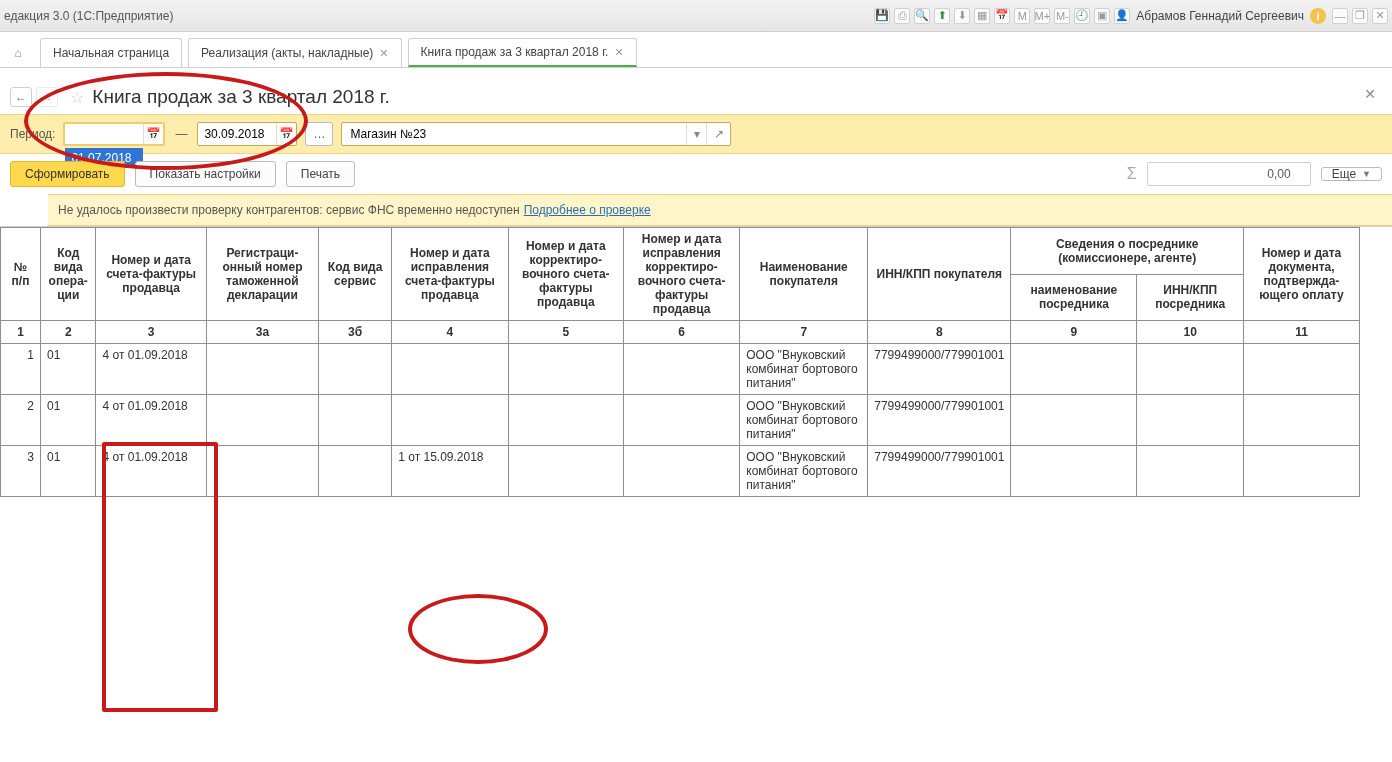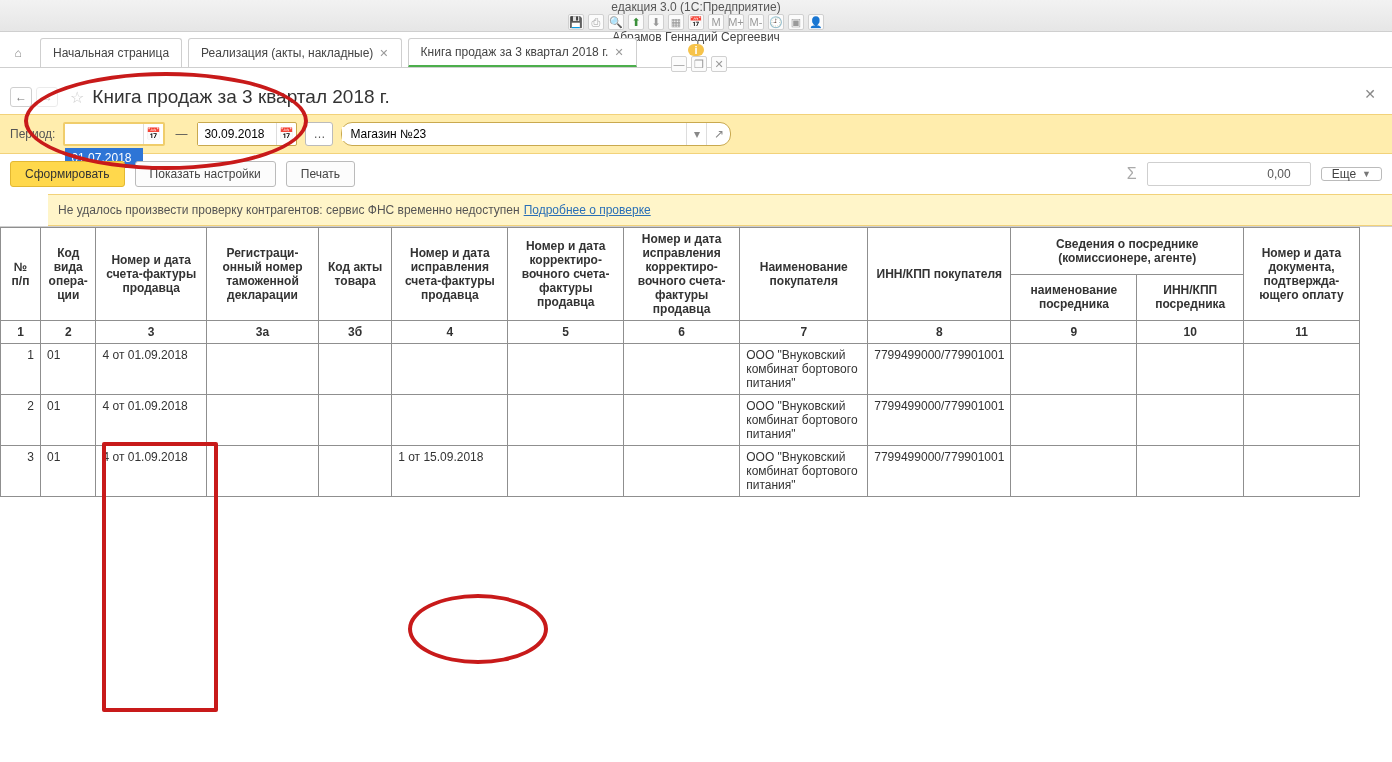--- a/index.html
+++ b/index.html
@@ -1,19 +1,19 @@
 <!DOCTYPE html>
 <html><head>
 <meta charset="utf-8">
 <style>
   * { box-sizing: border-box; margin: 0; padding: 0; }
   body { font-family: Arial, sans-serif; font-size: 12px; background: #fff; overflow: hidden; width: 1392px; height: 762px; position: relative; }
   
   
-  .titlebar { height: 32px; background: linear-gradient(#f2f2f2,#e6e6e6); display: flex; align-items: center; padding: 0 4px; border-bottom: 1px solid #cfcfcf; color: #565656; flex-direction: column; }
+  .titlebar { height: 32px; background: linear-gradient(#f2f2f2,#e6e6e6); display: flex; align-items: center; padding: 0 4px; border-bottom: 1px solid #cfcfcf; color: #565656; }
   .titlebar .title { flex: 0 0 auto; }
   .titlebar .spacer { flex: 1 1 auto; }
   .tb-icons { display:flex; gap: 4px; align-items:center; }
   .tb-icons span { width:16px; height:16px; display:flex; align-items:center; justify-content:center; border-radius:2px; font-size:11px; background:#fbfbfb; border:1px solid #d0d0d0; cursor:pointer; }
   .tb-icons span.blue { color:#2a6fb6; }
   .tb-icons span.green { color:#3a8f3a; }
   .tb-icons span.orange { color:#c98e2e; }
   .tb-icons span.gray { color:#9a9a9a; }
   .user-name { margin: 0 6px; color:#444; }
   .help-ico { width:16px;height:16px;display:inline-flex;align-items:center;justify-content:center;border-radius:8px;background:#f6c34a;color:#fff;font-weight:bold;font-size:11px; }
@@ -39,21 +39,21 @@
   
   .periodbar { background:#ffedad; border:1px solid #f2d27a; border-left:none;border-right:none; height:40px; display:flex; align-items:center; gap:8px; padding:0 10px; }
   .lbl { color:#555; }
   .datebox { display:flex; align-items:center; border:1px solid #c9a94f; background:#fff; border-radius:2px; height:24px; }
   .datebox.sel { border:2px solid #f0cd6b; }
   .datebox input { border:none; height:100%; padding:0 6px; width:78px; font-family:inherit; font-size:12px; }
   .datebox input.selected { background:#2e75d6; color:#fff;margin-top:47px; }
   .datebox .cal-ico { width:20px;height:100%; display:flex;align-items:center;justify-content:center;color:#888;border-left:1px solid #ddd; }
   .dash { color:#555; padding:0 2px; }
   .dots-btn { width:28px;height:24px;border:1px solid #bbb;border-radius:3px;background:#fff;display:flex;align-items:center;justify-content:center;cursor:pointer;color:#555; }
-  .org-select { display:flex;align-items:center;border:1px solid #c9a94f;background:#fff;height:24px;border-radius:11px;width:390px; }
+  .org-select { display:flex;align-items:center;border:1px solid #c9a94f;background:#fff;height:24px;border-radius:2px;width:390px; }
   .org-select input { border:none; flex:1; padding:0 8px; font-family:inherit; font-size:12px; }
   .org-select .dd { width:20px;height:100%;display:flex;align-items:center;justify-content:center;border-left:1px solid #ddd;color:#888; }
   .org-select .ext { width:24px;height:100%;display:flex;align-items:center;justify-content:center;border-left:1px solid #ddd;color:#888; }
   
   
   .actionbar { height:40px; display:flex; align-items:center; padding:0 10px; gap:10px; }
   .btn { height:26px; padding:0 14px; border:1px solid #bbb; border-radius:3px; background:#fcfcfc; cursor:pointer; display:flex;align-items:center;color:#444; }
   .btn.primary { background:#ffd84c; border-color:#e3b832; color:#333; font-weight:normal; }
   .actionspacer { flex:1; }
   .sigma { color:#aaa; font-size:16px; }
@@ -199,21 +199,21 @@
         <col style="width:110px">
         <col style="width:120px">
   </colgroup>
   <thead>
     <tr>
       <th rowspan="2">№
 п/п</th>
       <th rowspan="2">Код вида опера-ции</th>
       <th rowspan="2">Номер и дата счета-фактуры продавца</th>
       <th rowspan="2">Регистраци-онный номер таможенной декларации</th>
-      <th rowspan="2">Код акты товара</th>
+      <th rowspan="2">Код вида сервис</th>
       <th rowspan="2">Номер и дата исправления счета-фактуры продавца</th>
       <th rowspan="2">Номер и дата корректиро-вочного счета-фактуры продавца</th>
       <th rowspan="2">Номер и дата исправления корректиро-вочного счета-фактуры продавца</th>
       <th rowspan="2">Наименование покупателя</th>
       <th rowspan="2">ИНН/КПП покупателя</th>
       <th colspan="2">Сведения о посреднике (комиссионере, агенте)</th>
       <th rowspan="2">Номер и дата документа, подтвержда-ющего оплату</th>
     </tr>
     <tr>
       <th>наименование посредника</th>

